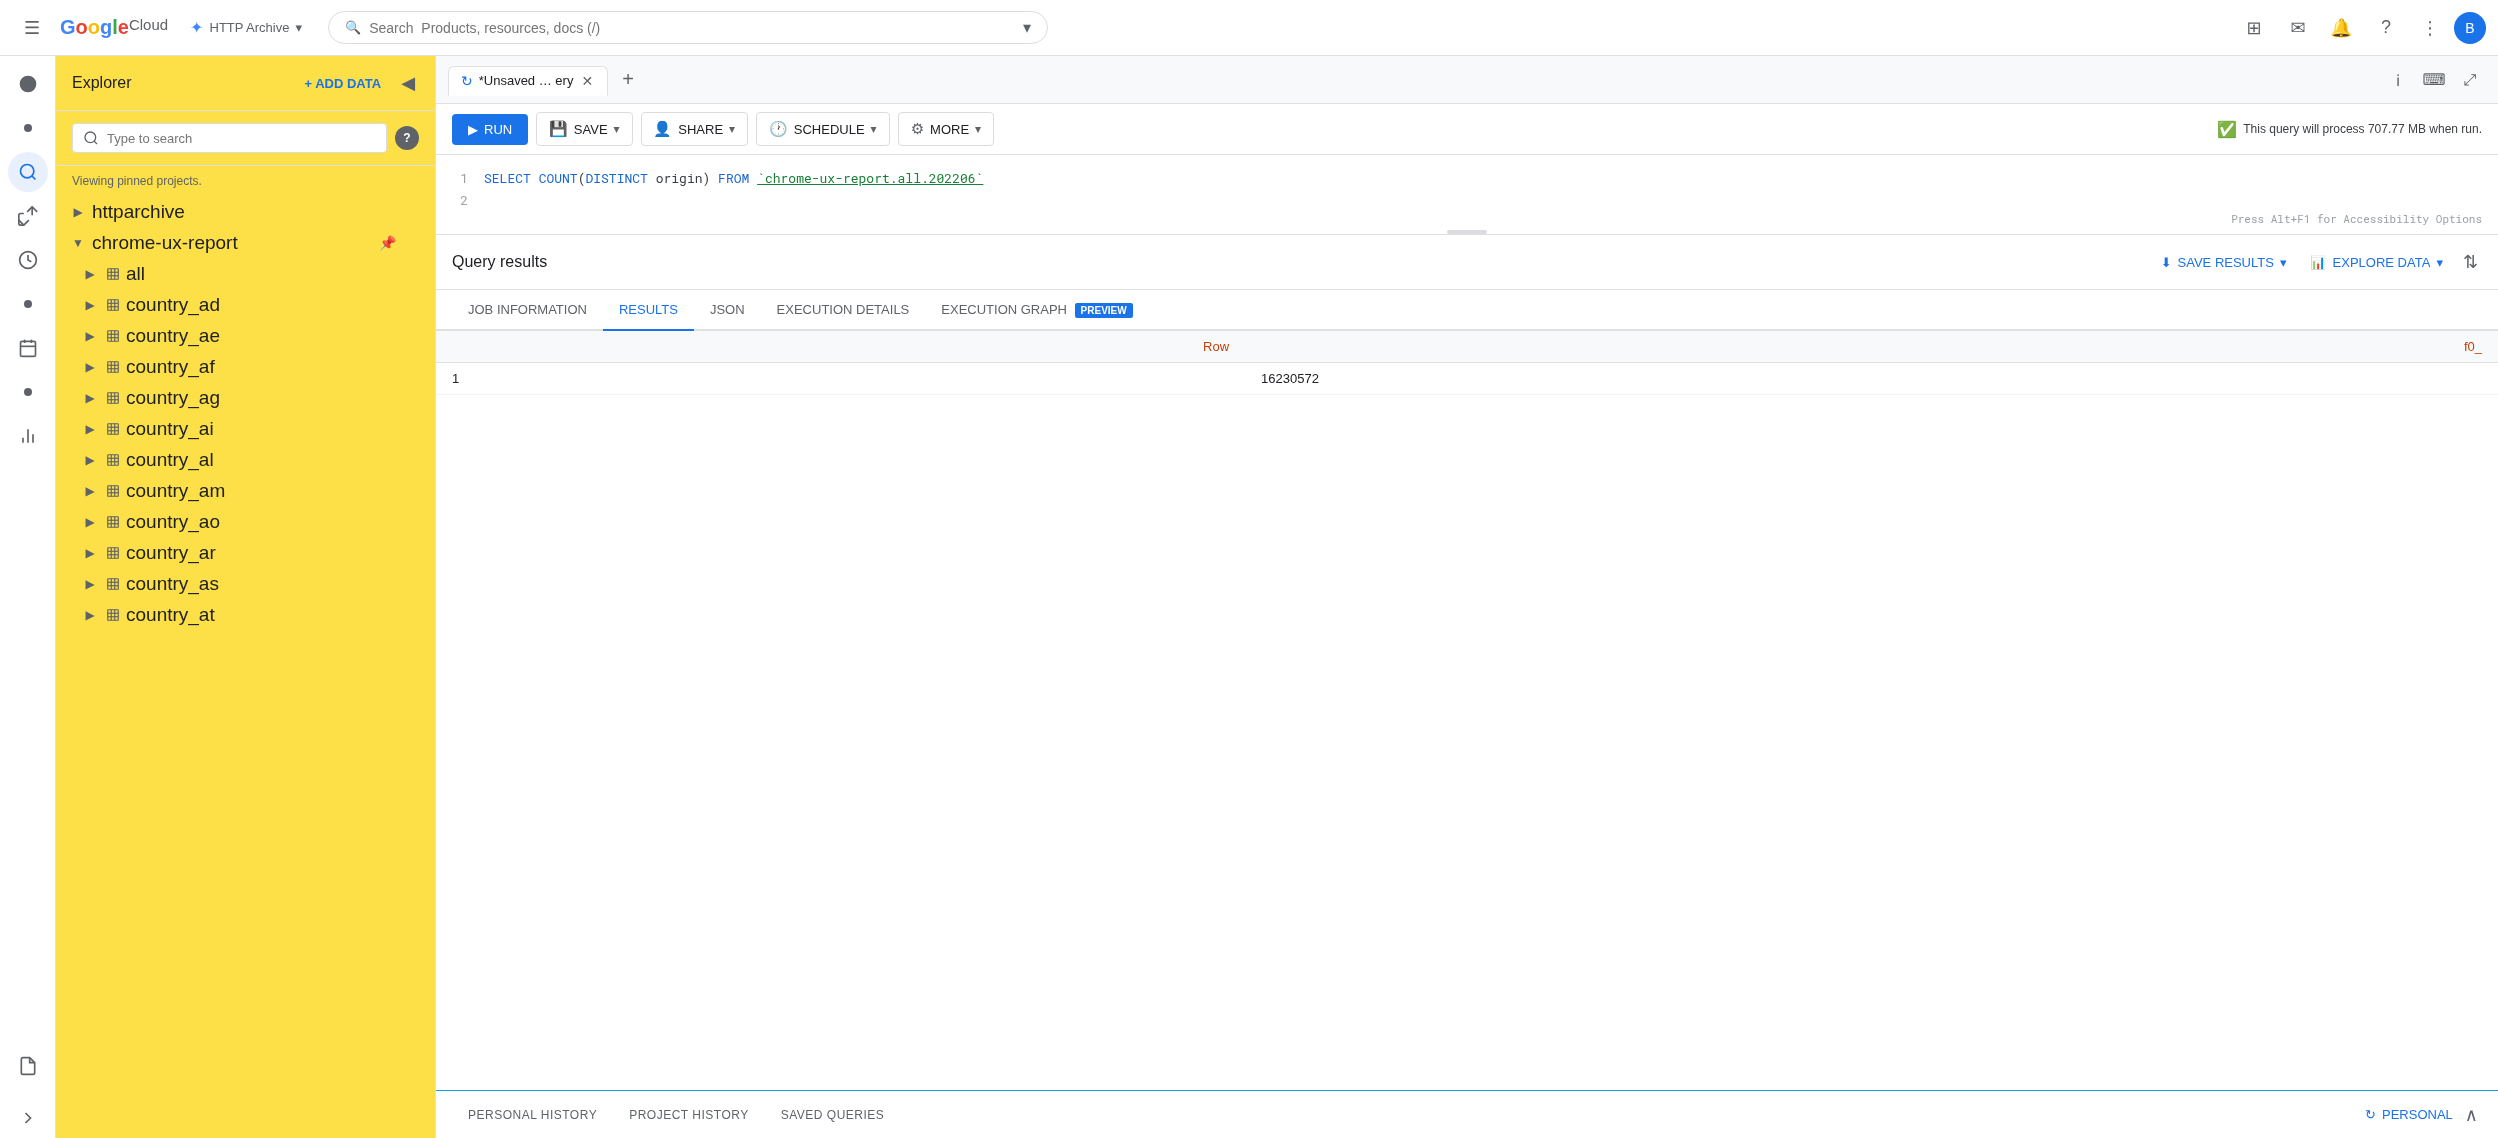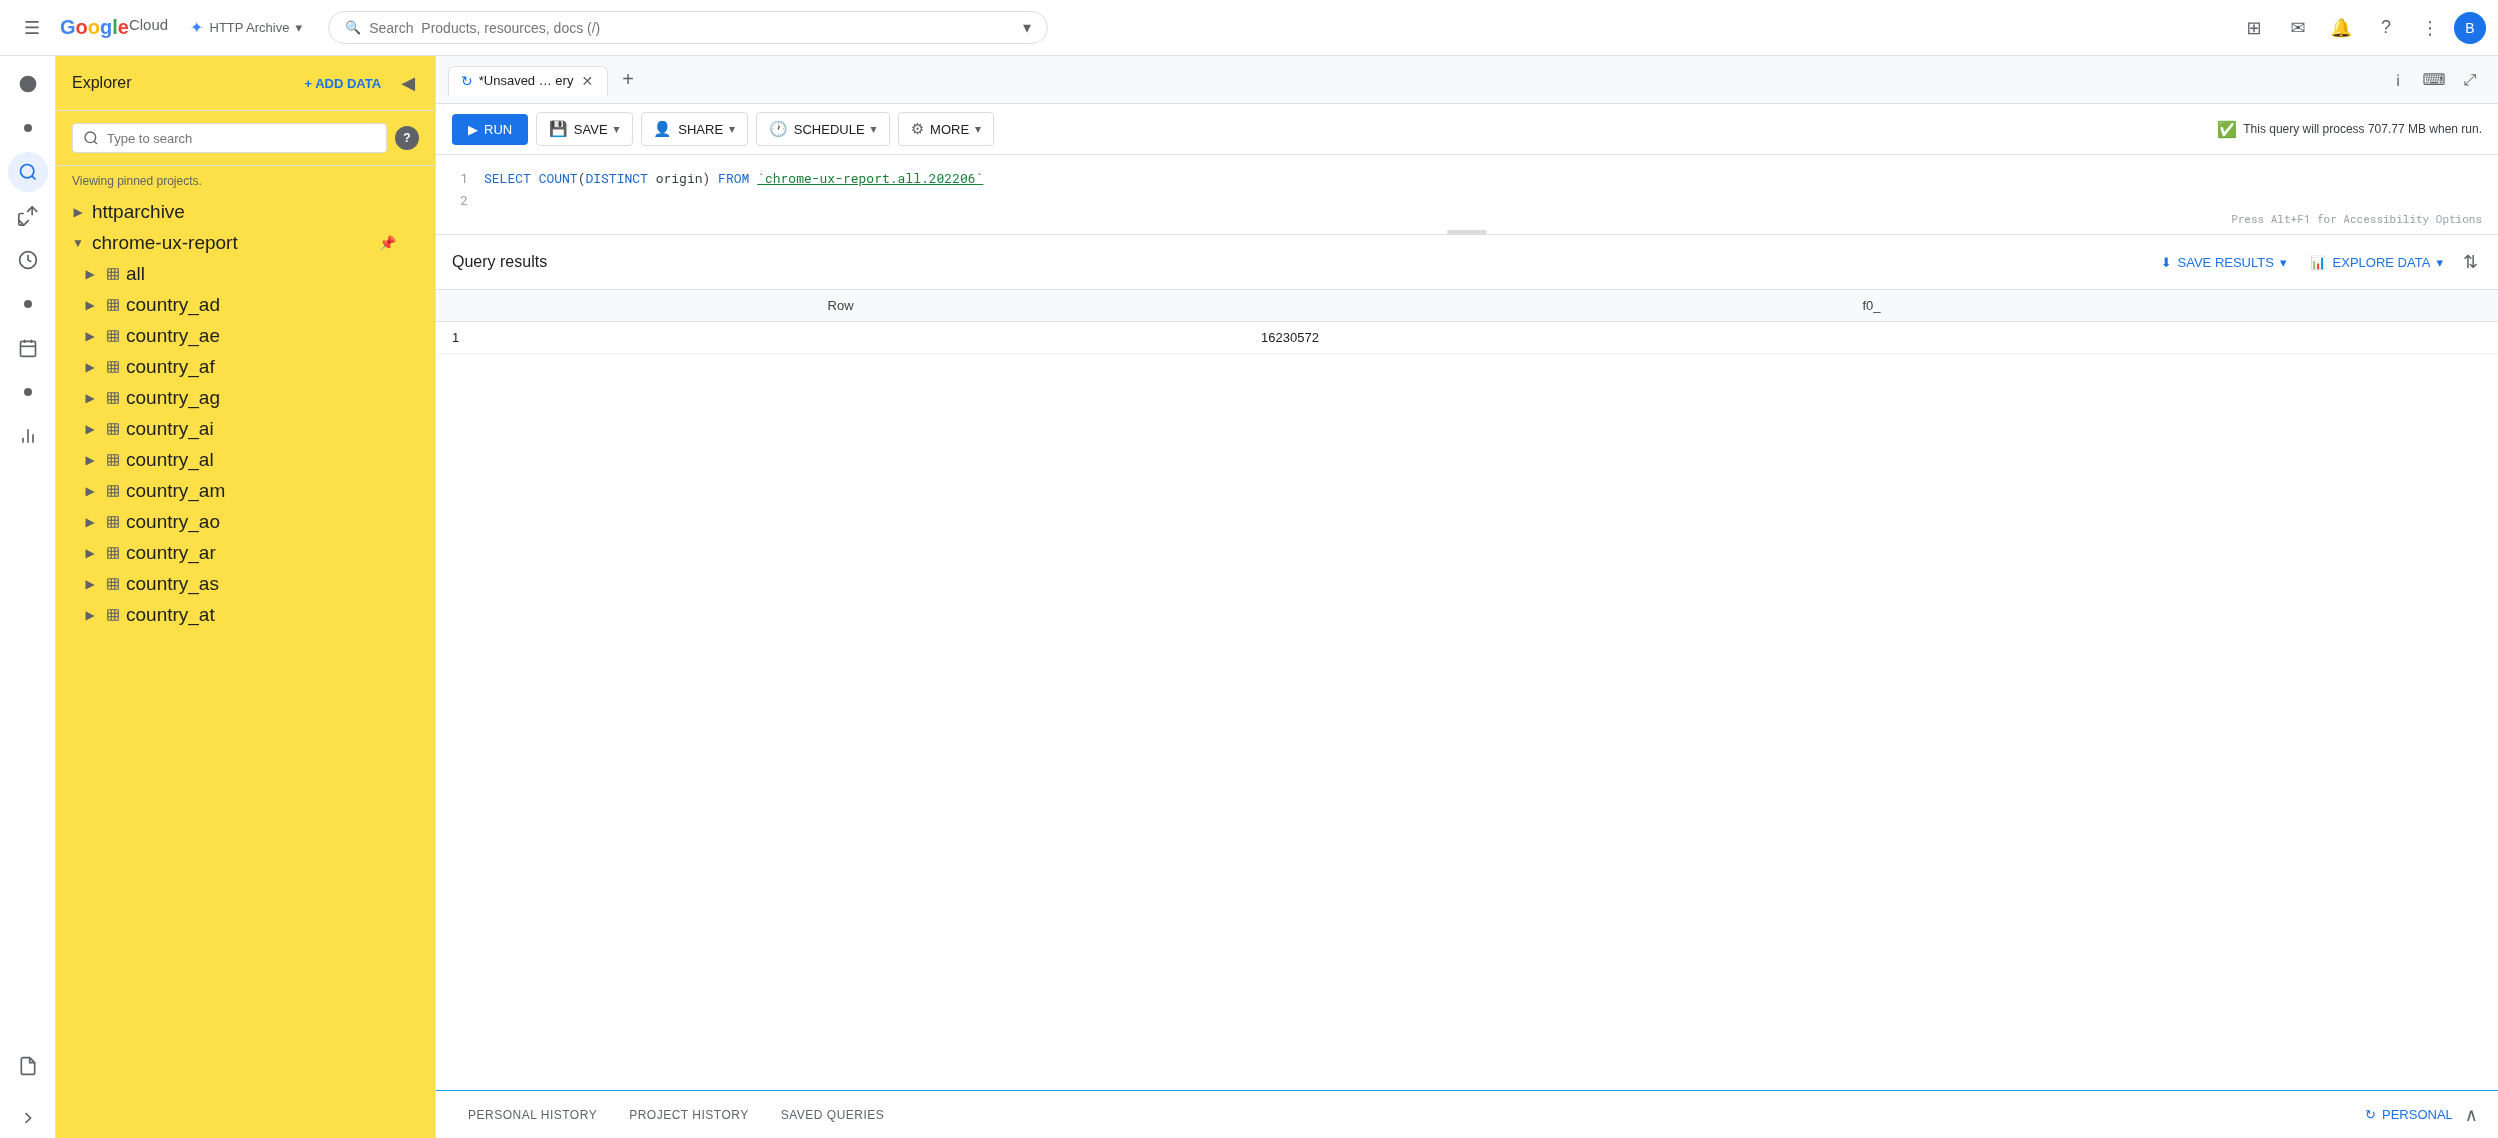--- a/index.html
+++ b/index.html
@@ -553,23 +553,23 @@
       overflow: auto;
     }
     .results-table {
       width: 100%;
       border-collapse: collapse;
       font-size: 13px;
     }
     .results-table th {
       background: #f8f9fa;
       padding: 8px 16px;
-      text-align: center;
+      text-align: right;
       font-weight: 500;
-      color: #404040;
+      color: #c2410c;
       border-bottom: 1px solid #e0e0e0;
       white-space: nowrap;
       position: sticky;
       top: 0;
     }
     .results-table td {
       padding: 8px 16px;
       border-bottom: 1px solid #f1f3f4;
       color: #202124;
     }
@@ -1020,20 +1020,38 @@
           </button>
           <button class="explore-data-btn">
             <span>📊</span>
             <span>EXPLORE DATA</span>
             <span>▾</span>
           </button>
           <button class="results-expand-btn">⇅</button>
         </div>
       </div>
 
+      <div class="results-tabs">
+        <div class="result-tab">
+          <span>JOB INFORMATION</span>
+        </div>
+        <div class="result-tab active">
+          <span>RESULTS</span>
+        </div>
+        <div class="result-tab">
+          <span>JSON</span>
+        </div>
+        <div class="result-tab">
+          <span>EXECUTION DETAILS</span>
+        </div>
+        <div class="result-tab">
+          <span>EXECUTION GRAPH</span>
+          <span class="preview-badge">PREVIEW</span>
+        </div>
+      </div>
 
       <div class="results-table-container">
         <table class="results-table">
           <thead>
             <tr>
               <th>Row</th>
               <th>f0_</th>
             </tr>
           </thead>
           <tbody>

